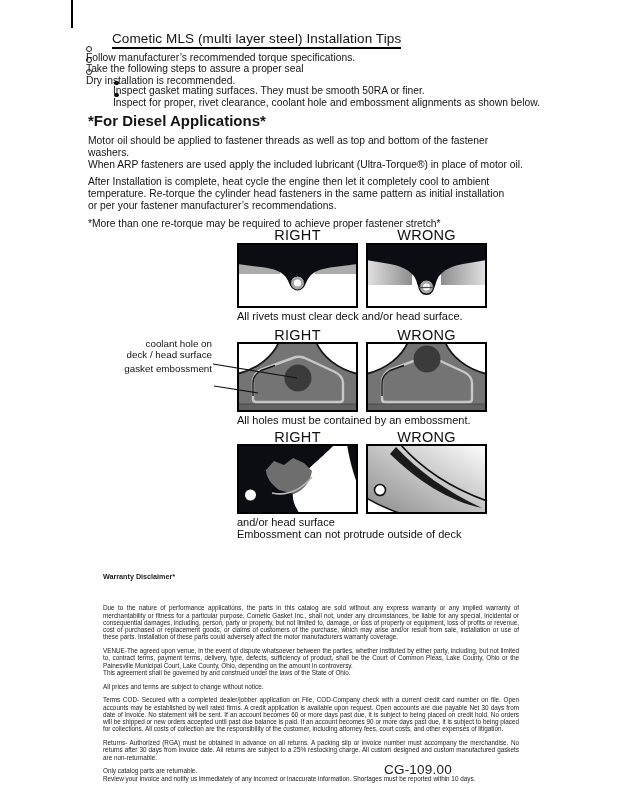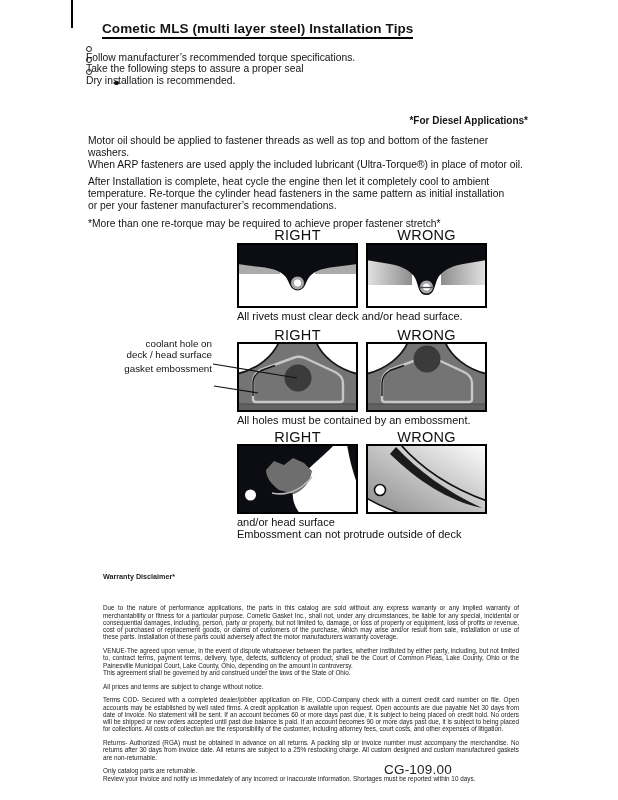--- a/index.html
+++ b/index.html
@@ -1,30 +1,30 @@
 <!DOCTYPE html>
 <html><head>
 <meta charset="utf-8">
 <style>
   html,body{margin:0;padding:0;background:#fff;}
   .page{position:relative;width:618px;height:800px;background:#ffffff;overflow:hidden;
         font-family:"Liberation Sans",sans-serif;color:#141414;}
   .crop-mark{position:absolute;left:71px;top:0;width:2px;height:28px;background:#000;}
 
-  .title{position:absolute;left:100px;top:19px;margin:2px;font-size:13.5px;font-weight:bold;
+  .title{position:absolute;left:100px;top:19px;margin:12px;font-size:13.5px;font-weight:normal;
          letter-spacing:0.1px;border-bottom:2px solid #000;padding-bottom:1px;}
 
   .bullets{position:absolute;left:86px;top:42px;width:480px;font-size:10.3px;}
   .b-row{display:flex;align-items:flex-start;height:11.8px;line-height:11.8px;flex-direction:column;}
   .ring{width:4px;height:4px;border:1px solid #222;border-radius:50%;margin:3.5px 5px 0 0;flex:none;}
   .sub{margin-left:27px;}
   .dot{width:4.5px;height:4.5px;background:#111;border-radius:50%;margin:3.5px 4px 0 1px;flex:none;}
 
   .diesel{position:absolute;left:88px;top:114px;width:440px;font-size:10.3px;line-height:11.8px;}
-  .d-head{font-weight:bold;font-size:10px;line-height:14px;margin:0 0 7px 0;text-align:right;}
+  .d-head{font-weight:bold;font-size:15px;line-height:14px;margin:0 0 7px 0;}
   .diesel p{margin:0 0 6px 0;white-space:pre-line;}
 
   .dg-label{position:absolute;width:121px;text-align:center;font-size:14.5px;line-height:14px;
             letter-spacing:0.3px;color:#101010;}
   .col-l{left:237px;} .col-w{left:366px;}
   .panel{position:absolute;display:block;}
   .dg-caption{position:absolute;left:237px;font-size:11px;line-height:12.3px;color:#111;}
 
   .ann{position:absolute;text-align:right;font-size:9.8px;line-height:10.8px;color:#111;}
   .ann1{left:108px;top:339px;width:104px;}
@@ -54,20 +54,25 @@
     <div class="b-row">
       <span class="ring"></span>
       <span>Take the following steps to assure a proper seal</span>
     </div>
     <div class="b-row">
       <span class="ring"></span>
       <span>Dry installation is recommended.</span>
     </div>
     <div class="b-row sub">
       <span class="dot"></span>
+      <span>Inspect gasket mating surfaces.  They must be smooth 50RA or finer.</span>
+    </div>
+    <div class="b-row sub">
+      <span class="dot"></span>
+      <span>Inspect for proper, rivet clearance, coolant hole and embossment alignments as shown below.</span>
     </div>
   </div>
 
   <div class="diesel">
     <div class="d-head">*For Diesel Applications*</div>
     <p>Motor oil should be applied to fastener threads as well as top and bottom of the fastener washers.
 When ARP fasteners are used apply the included lubricant (Ultra-Torque®) in place of motor oil.</p>
     <p>After Installation is complete, heat cycle the engine then let it completely cool to ambient
 temperature. Re-torque the cylinder head fasteners in the same pattern as initial installation
 or per your fastener manufacturer’s recommendations.</p>

